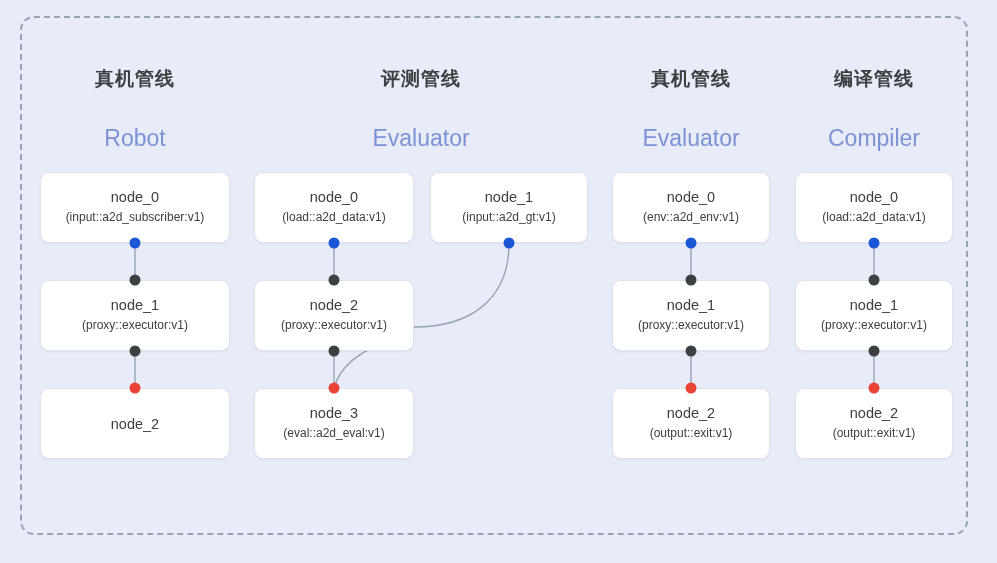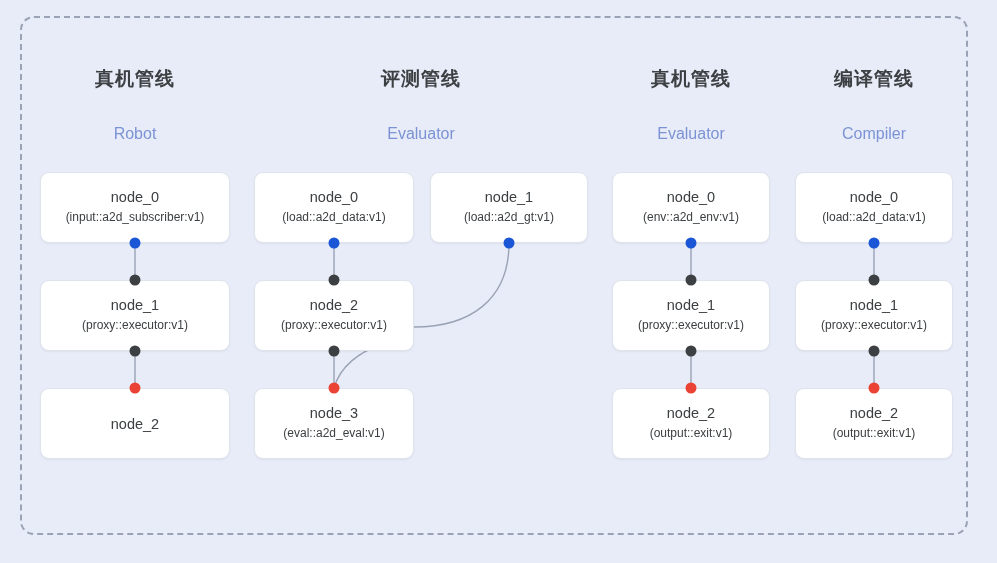--- a/index.html
+++ b/index.html
@@ -33,21 +33,21 @@
     text-align: center;
     font-size: 19px;
     font-weight: bold;
     color: #3c4043;
     letter-spacing: 1px;
     white-space: nowrap;
     transform: translateX(-50%);
   }
   .col-title-en {
     position: absolute;
-    font-size: 16px;
+    font-size: 23px;
     font-weight: normal;
     color: #7b93d4;
     white-space: nowrap;
     transform: translateX(-50%);
   }
   .node {
     position: absolute;
     background: #ffffff;
     border: 1px solid #dfe3ec;
     border-radius: 9px;
@@ -145,21 +145,21 @@
         <div class="node-name">node_2</div>
       </div>
       <div class="port port-out" style="left: 135px; top: 388px; background: rgb(234, 67, 53);"></div>
       <div class="node" style="left: 254px; top: 172px; width: 160px; height: 71px; border-color: rgb(223, 227, 236);">
         <div class="node-name">node_0</div>
         <div class="node-type">(load::a2d_data:v1)</div>
       </div>
       <div class="port port-in" style="left: 334px; top: 243px; background: rgb(26, 86, 214);"></div>
       <div class="node" style="left: 430px; top: 172px; width: 158px; height: 71px; border-color: rgb(223, 227, 236);">
         <div class="node-name">node_1</div>
-        <div class="node-type">(load::a2d_gt:v1)</div>
+        <div class="node-type">(input::a2d_gt:v1)</div>
       </div>
       <div class="port port-in" style="left: 509px; top: 243px; background: rgb(26, 86, 214);"></div>
       <div class="node" style="left: 254px; top: 280px; width: 160px; height: 71px; border-color: rgb(223, 227, 236);">
         <div class="node-name">node_2</div>
         <div class="node-type">(proxy::executor:v1)</div>
       </div>
       <div class="port port-mid" style="left: 334px; top: 280px; background: rgb(60, 64, 67);"></div>
       <div class="port port-mid" style="left: 334px; top: 351px; background: rgb(60, 64, 67);"></div>
       <div class="node" style="left: 254px; top: 388px; width: 160px; height: 71px; border-color: rgb(223, 227, 236); justify-content: center;">
         <div class="node-name">node_3</div>

